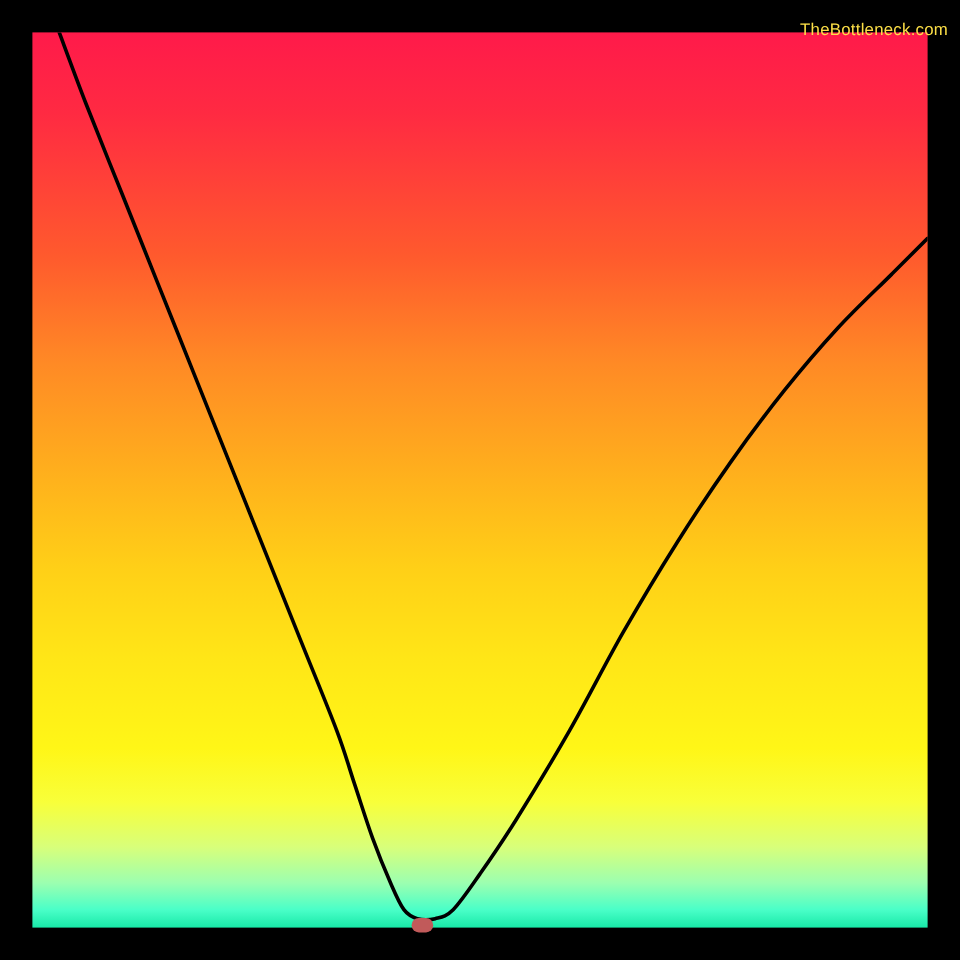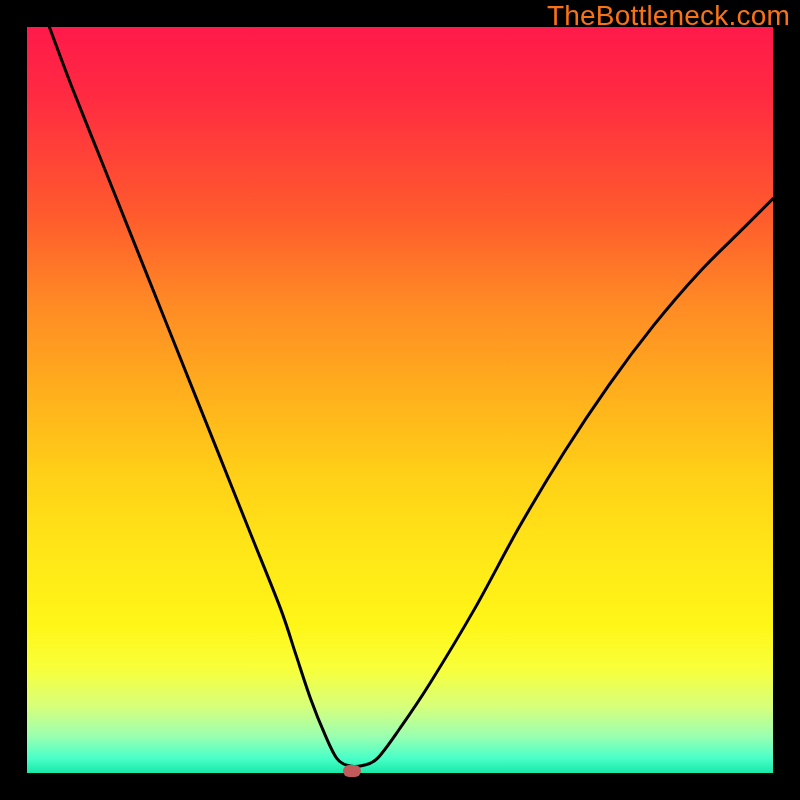--- a/index.html
+++ b/index.html
@@ -51,24 +51,24 @@
   .marker {
     position: absolute;
     width: 18px;
     height: 12px;
     background: #c15a5a;
     border-radius: 6px;
     transform: translate(-50%, -50%);
   }
   .watermark {
     position: absolute;
-    top: 0;
+    top: 16px;
     right: 10px;
-    color: #f97316;
-    font-size: 28px;
+    color: #fde047;
+    font-size: 14px;
     font-weight: 500;
     letter-spacing: 0.2px;
   }
 </style>
 </head>
 <body>
 
 <div class="frame">
   <div class="gradient-bg"></div>
 

